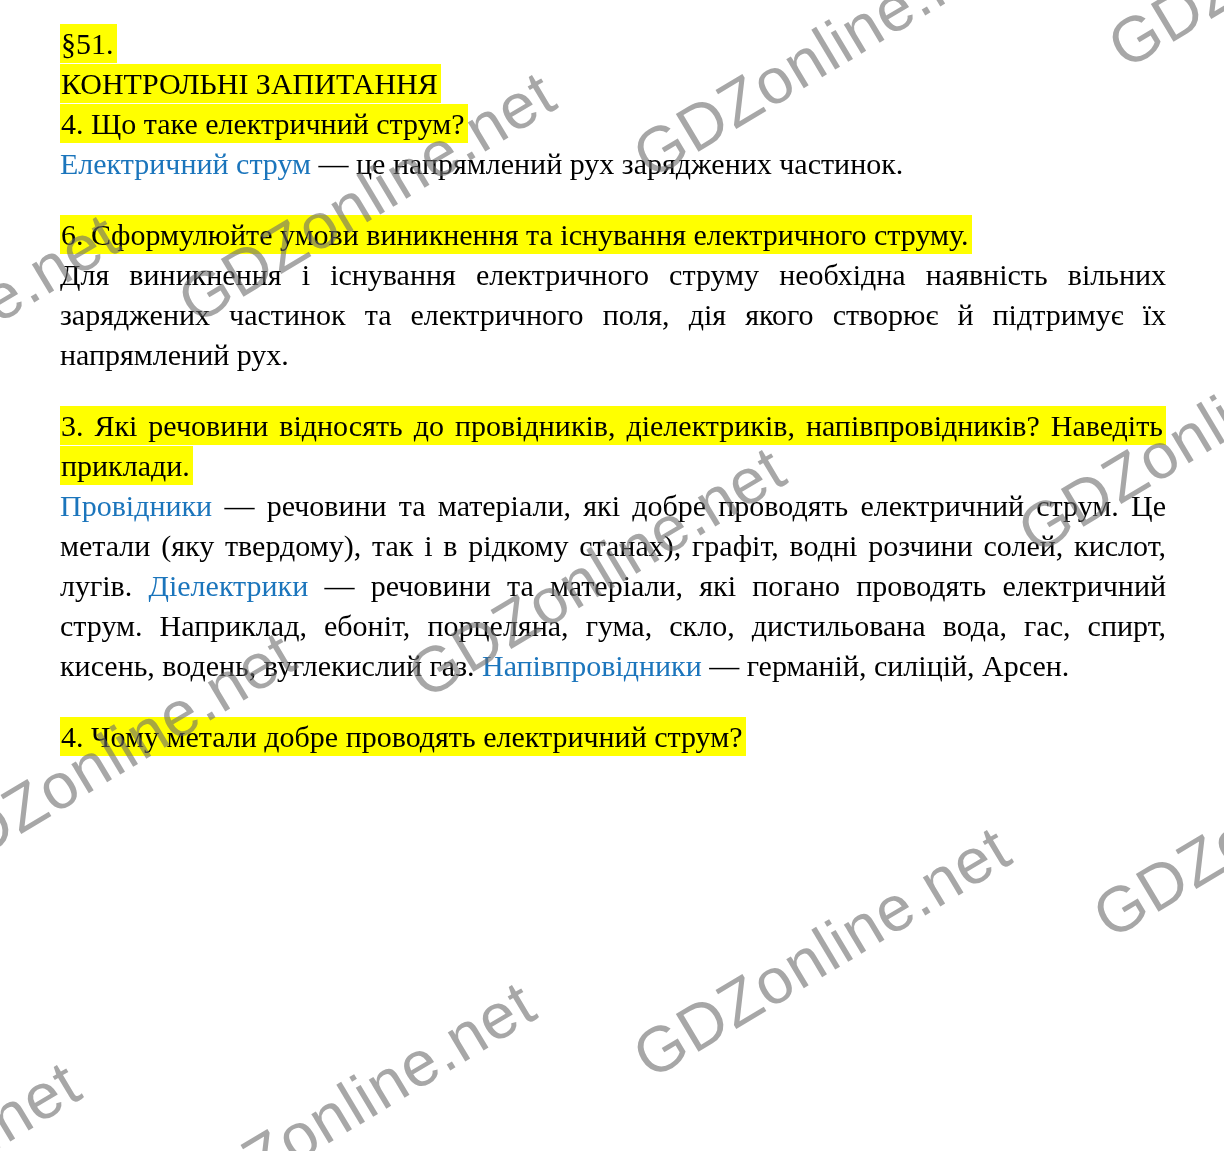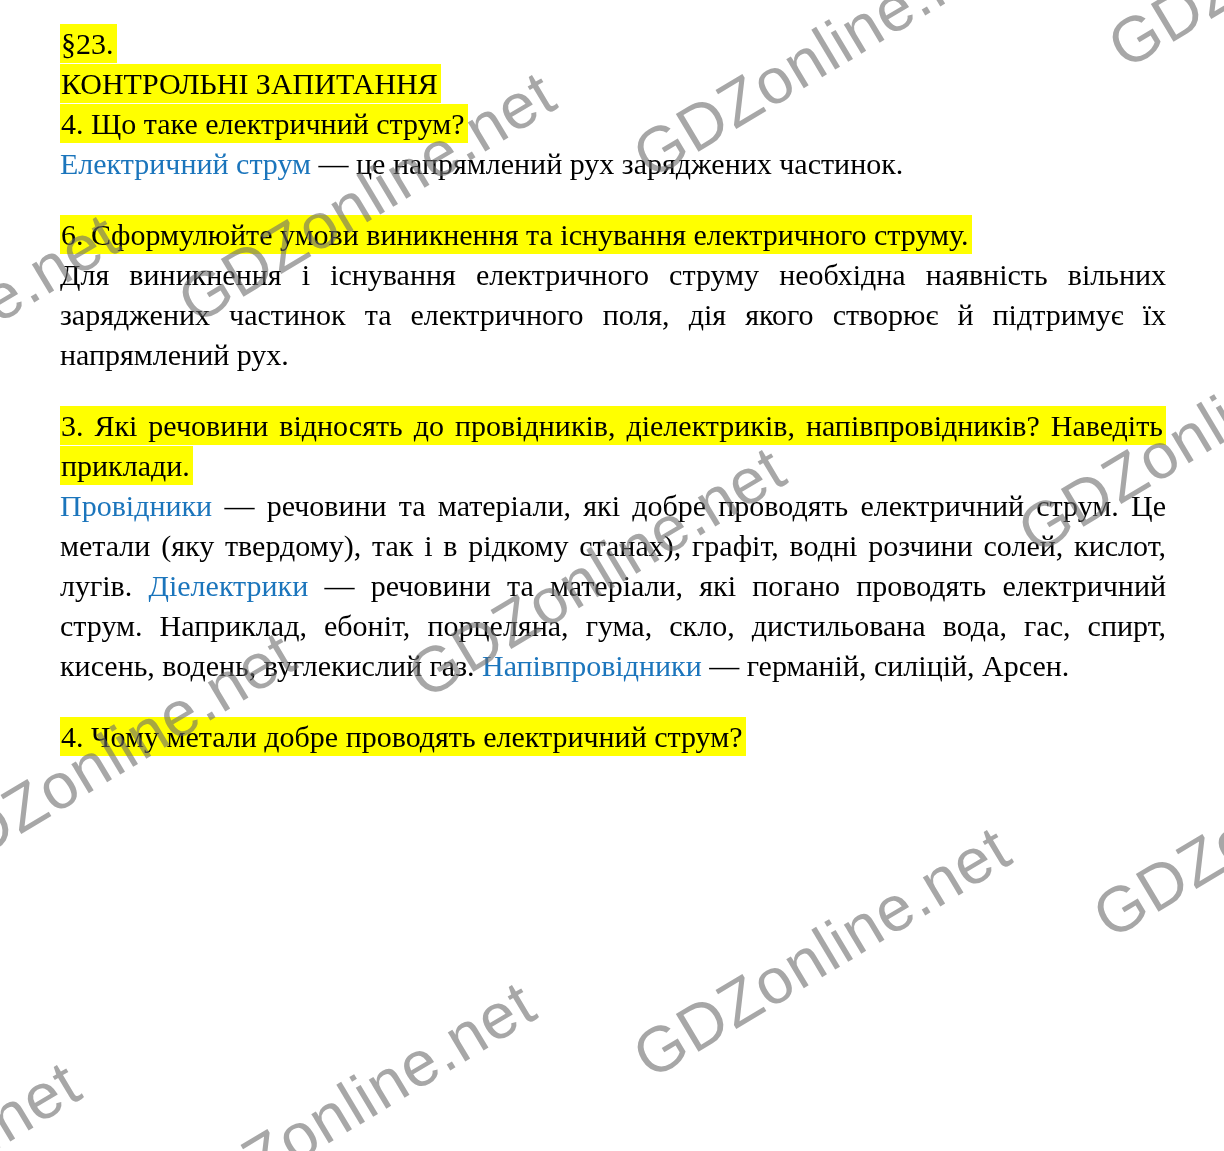--- a/index.html
+++ b/index.html
@@ -54,21 +54,21 @@
   .wm-9  { left:1080px; top:890px;  }
   .wm-10 { left:145px;  top:1185px; }
   .wm-11 { left:-310px; top:1265px; }
 </style>
 </head>
 <body>
 
 <div class="content">
 
   <div class="top-block">
-    <div class="heading-line"><span class="hl">§23.</span></div>
+    <div class="heading-line"><span class="hl">§51.</span></div>
     <div class="heading-line"><span class="hl">КОНТРОЛЬНІ ЗАПИТАННЯ</span></div>
     <div class="heading-line"><span class="hl">4. Що таке електричний струм?</span></div>
     <p class="para"><span class="term">Електричний струм</span><span> — це напрямлений рух заряджених частинок.</span></p>
   </div>
 
   <div class="block-gap">
     <div class="heading-line"><span class="hl">6. Сформулюйте умови виникнення та існування електричного струму.</span></div>
     <p class="para"><span>Для виникнення і існування електричного струму необхідна наявність вільних заряджених частинок та електричного поля, дія якого створює й підтримує їх напрямлений рух.</span></p>
   </div>
 

